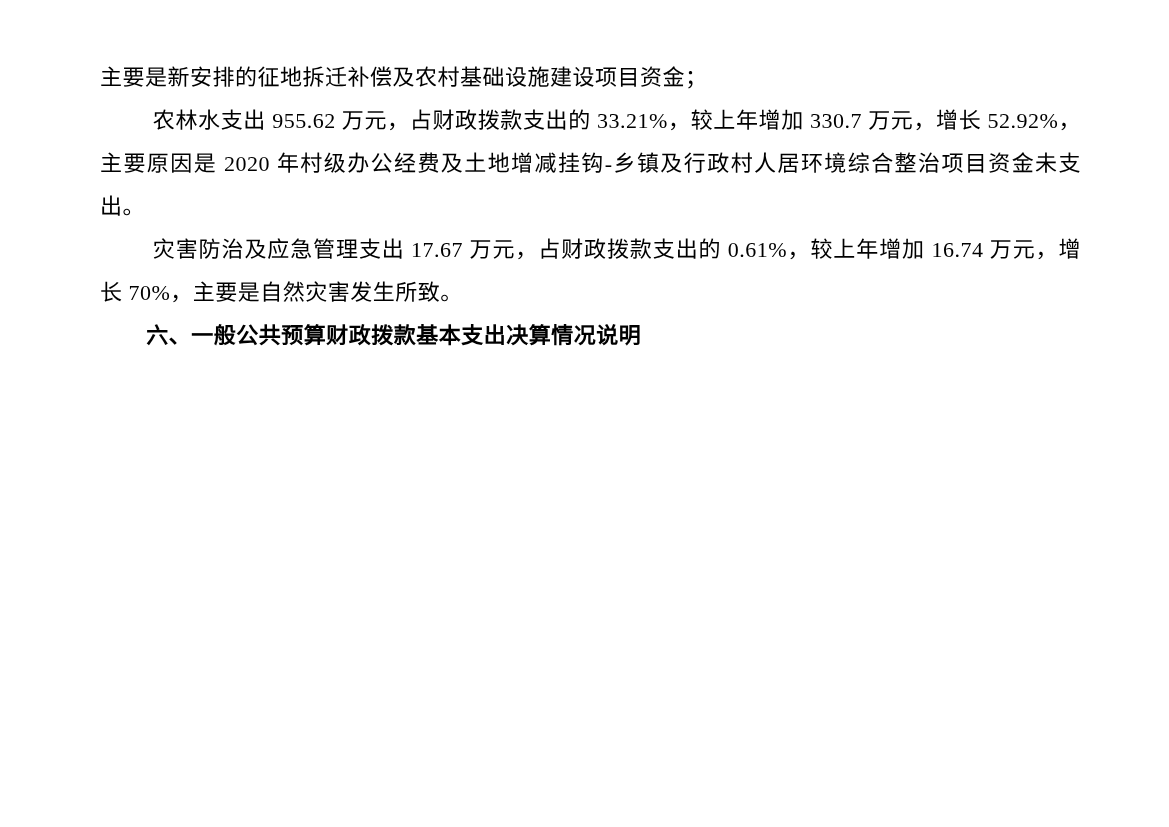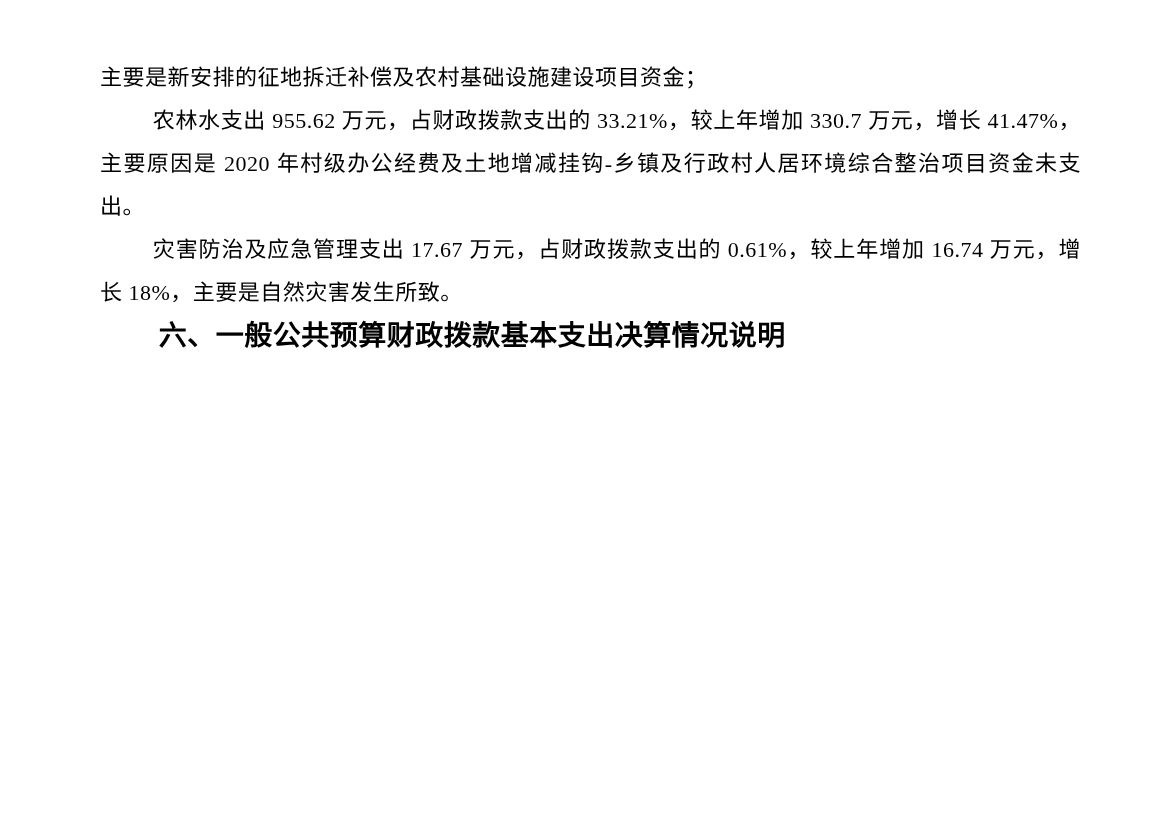--- a/index.html
+++ b/index.html
@@ -28,36 +28,36 @@
     text-indent: 2.4em;
     letter-spacing: 0.5px;
     word-break: break-all;
   }
   .para.continuation {
     text-indent: 0;
   }
   .section-heading {
     margin: 0;
     padding: 0;
-    font-size: 28px;
+    font-size: 22px;
     line-height: 43px;
     text-indent: 2.1em;
     font-weight: bold;
     font-family: "Liberation Sans", "DejaVu Sans", sans-serif;
     letter-spacing: 0.5px;
   }
 </style>
 </head>
 <body>
 
 <div class="page">
 
   <p class="para continuation">主要是新安排的征地拆迁补偿及农村基础设施建设项目资金；</p>
 
-  <p class="para">农林水支出 955.62 万元，占财政拨款支出的 33.21%，较上年增加 330.7 万元，增长 41.47%，主要原因是 2020 年村级办公经费及土地增减挂钩-乡镇及行政村人居环境综合整治项目资金未支出。</p>
+  <p class="para">农林水支出 955.62 万元，占财政拨款支出的 33.21%，较上年增加 330.7 万元，增长 52.92%，主要原因是 2020 年村级办公经费及土地增减挂钩-乡镇及行政村人居环境综合整治项目资金未支出。</p>
 
 
-  <p class="para">灾害防治及应急管理支出 17.67 万元，占财政拨款支出的 0.61%，较上年增加 16.74 万元，增长 18%，主要是自然灾害发生所致。</p>
+  <p class="para">灾害防治及应急管理支出 17.67 万元，占财政拨款支出的 0.61%，较上年增加 16.74 万元，增长 70%，主要是自然灾害发生所致。</p>
 
   <h2 class="section-heading">六、一般公共预算财政拨款基本支出决算情况说明</h2>
 
 
 </div>
 
 </body></html>

